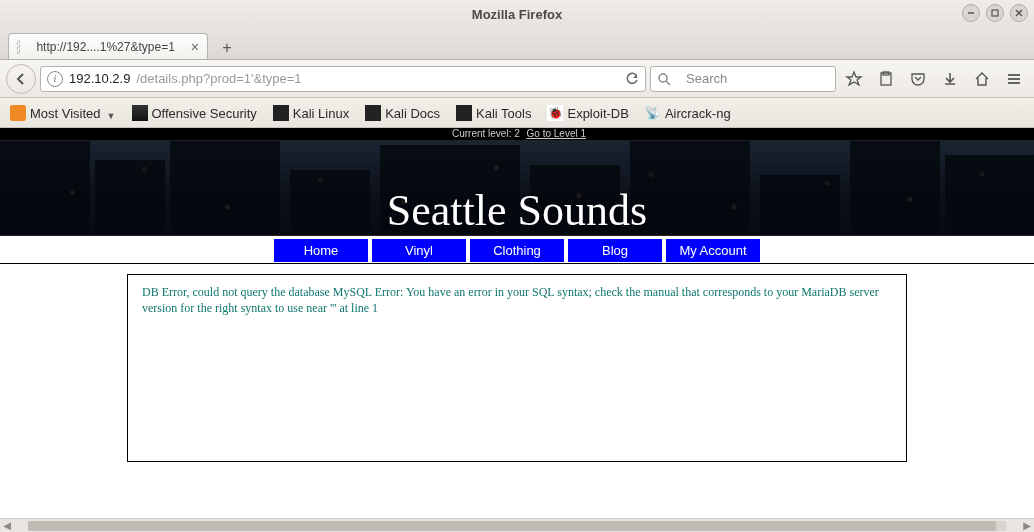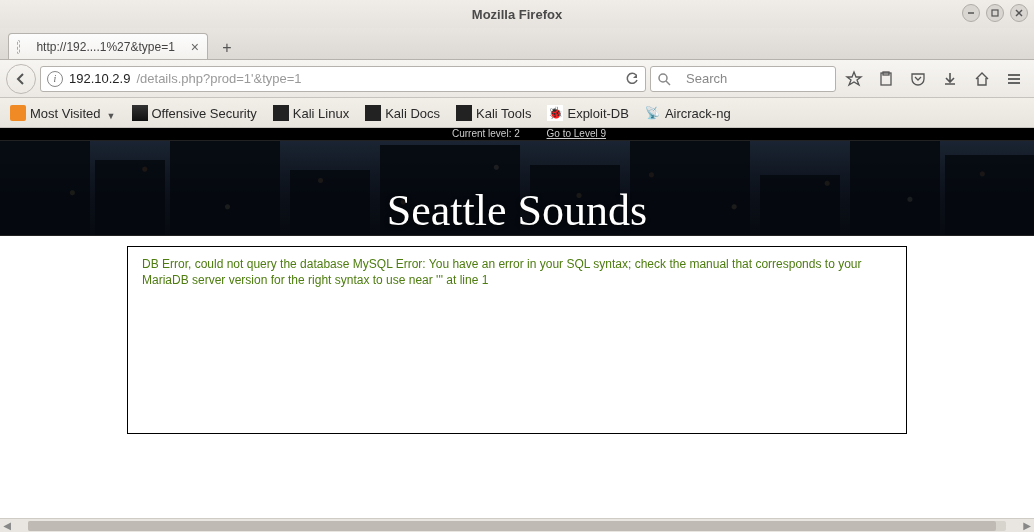--- a/index.html
+++ b/index.html
@@ -37,21 +37,21 @@
 .fav-dragon{background:linear-gradient(#333,#111);}
 .fav-tool{background:#222;}
 .fav-bug{background:#fff;}
 .bm-item .chev { font-size: 9px; color:#555; margin-left:2px; }
 
 
 .viewport { height: calc(532px - 28px - 32px - 38px - 30px - 14px); background:#fff; overflow:hidden; position:relative; }
 
 
 .pg-top { height: 12px; background: #000; font-size:10px; color:#ccc; text-align:center; line-height:12px; }
-.pg-top .lvl { margin: 0 24px; }
+.pg-top .lvl { margin: 0 4px; }
 .pg-top a { color:#ccc; text-decoration:underline; }
 
 .pg-hero { position:relative; height: 96px; background:#0a0e16; overflow:hidden; border-top:1px solid #222; border-bottom:1px solid #222; }
 .pg-hero .city { position:absolute; inset:0; background:
   radial-gradient(circle at 7% 55%, rgba(255,220,120,0.55) 0 2px, transparent 3px),
   radial-gradient(circle at 14% 30%, rgba(255,160,80,0.6) 0 2px, transparent 3px),
   radial-gradient(circle at 22% 70%, rgba(255,240,170,0.6) 0 2px, transparent 3px),
   radial-gradient(circle at 31% 42%, rgba(255,200,120,0.55) 0 2px, transparent 3px),
   radial-gradient(circle at 39% 65%, rgba(255,180,90,0.55) 0 2px, transparent 3px),
   radial-gradient(circle at 48% 28%, rgba(255,240,200,0.6) 0 2px, transparent 3px),
@@ -68,21 +68,21 @@
 .b3{left:170px;width:110px;height:100px;} .b4{left:290px;width:80px;height:65px;}
 .b5{left:380px;width:140px;height:90px;} .b6{left:530px;width:90px;height:70px;}
 .b7{left:630px;width:120px;height:100px;} .b8{left:760px;width:80px;height:60px;}
 .b9{left:850px;width:90px;height:95px;} .b10{left:945px;width:90px;height:80px;}
 .pg-hero h1 { position:absolute; left:0; right:0; top:44px; text-align:center; color:#fff; font-size:44px; font-weight:normal; font-family: Georgia, 'Times New Roman', serif; text-shadow:0 1px 4px rgba(0,0,0,0.6); }
 
 .pg-nav { height:28px; background:#fff; border-bottom:1px solid #000; display:flex; justify-content:center; align-items:center; gap:4px; padding-top:1px; }
 .pg-nav a { display:inline-block; background:#0000ff; color:#fff; font-size:13px; padding: 4px 0; width: 94px; text-align:center; text-decoration:none; }
 
 .pg-body { display:flex; justify-content:center; padding: 10px 0 0 0; }
-.pg-card { width: 780px; min-height: 188px; border: 1px solid #000; background:#fff; padding: 10px 14px; font-size:12px; color:#4d7c0f; line-height:1.3; }
+.pg-card { width: 780px; min-height: 188px; border: 1px solid #000; background:#fff; padding: 10px 14px; font-size:12px; color:#0f766e; line-height:1.3;font-family:Liberation Serif, serif; }
 
 
 .hscroll { height:14px; background:#e9e6e1; border-top:1px solid #cfccc6; display:flex; align-items:center; }
 .hscroll .track { flex:1; height:10px; margin:0 14px; background:#d7d3cd; border-radius:2px; position:relative; }
 .hscroll .thumb { position:absolute; left:0; top:0; height:10px; width: 99%; background:#bfbbb4; border-radius:2px; }
 .hscroll .arr { width:14px; text-align:center; color:#888; font-size:10px; }
 
 svg { display:block; }
 </style>
 </head>
@@ -207,36 +207,43 @@
   </div>
   <div class="bm-item">
     <span class="bm-icon">📡</span>
     <span>Aircrack-ng</span>
   </div>
 </div>
 
 <div class="viewport">
   <div class="pg-top">
     <span class="lvl">Current level: 2</span>
-    <a href="#">Go to Level 9</a>
+    <a href="#">Go to Level 1</a>
   </div>
   <div class="pg-hero">
     <div class="city"></div>
     <div class="bldg b1"></div>
       <div class="bldg b2"></div>
       <div class="bldg b3"></div>
       <div class="bldg b4"></div>
       <div class="bldg b5"></div>
       <div class="bldg b6"></div>
       <div class="bldg b7"></div>
       <div class="bldg b8"></div>
       <div class="bldg b9"></div>
       <div class="bldg b10"></div>
     <h1>Seattle Sounds</h1>
   </div>
+  <div class="pg-nav">
+    <a href="#">Home</a>
+    <a href="#">Vinyl</a>
+    <a href="#">Clothing</a>
+    <a href="#">Blog</a>
+    <a href="#">My Account</a>
+  </div>
   <div class="pg-body">
     <div class="pg-card">
       <span>DB Error, could not query the database MySQL Error: You have an error in your SQL syntax; check the manual that corresponds to your MariaDB server version for the right syntax to use near ''' at line 1</span>
     </div>
   </div>
 </div>
 
 <div class="hscroll">
   <span class="arr">◀</span>
   <div class="track">

